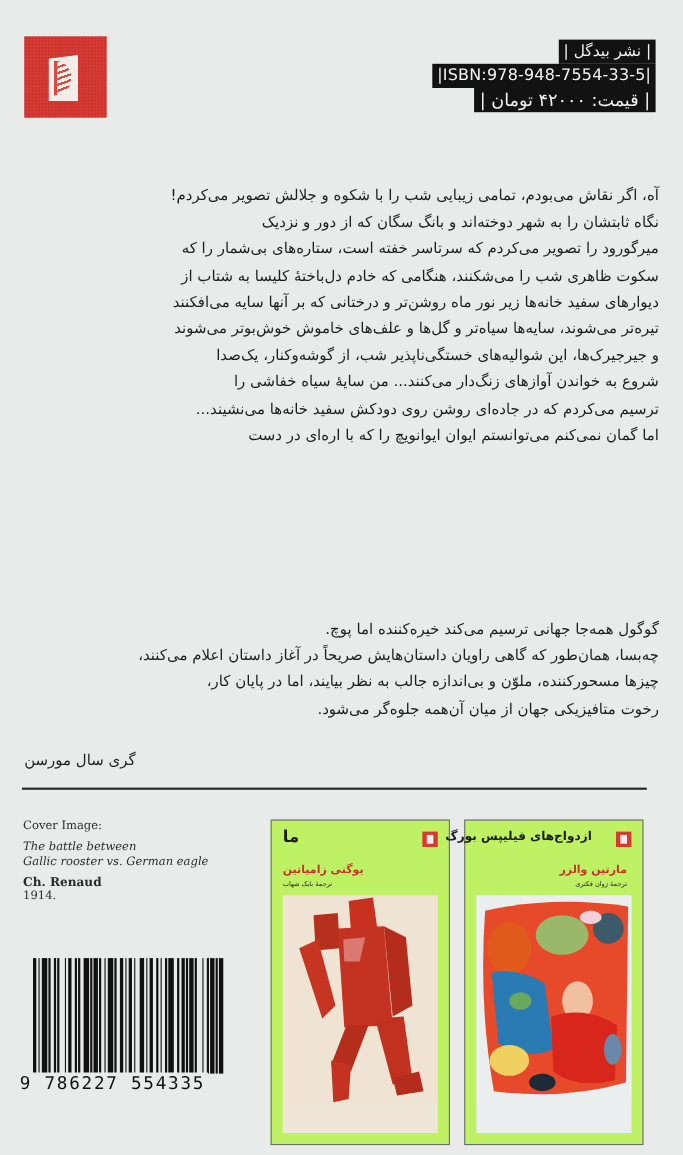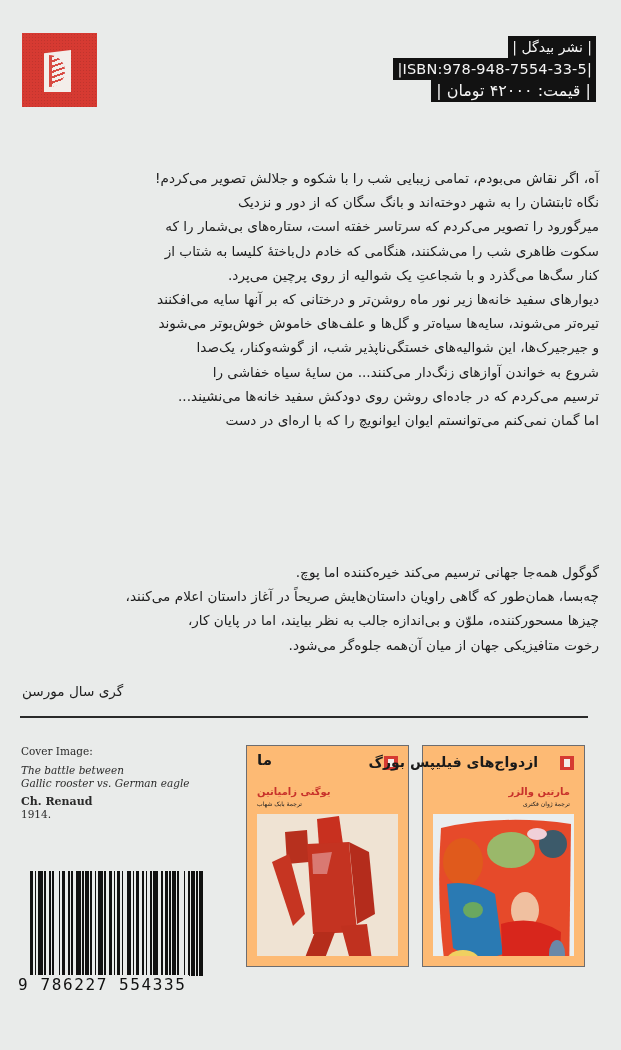--- a/index.html
+++ b/index.html
@@ -75,28 +75,28 @@
       position: absolute; left: 30px; top: 871px; width: 175px; height: 126px;
     }
     .barcode .bars { position: absolute; left: 0; top: 0; width: 175px; height: 105px; display: flex; align-items: flex-start; }
     .barcode .bar { background: #111; height: 100%; }
     .barcode .digits {
       position: absolute; left: -12px; top: 104px;
       font-family: "DejaVu Sans Mono", monospace; font-size: 16px; letter-spacing: 1.6px; color: #111;
       background: #e9ebea; padding-right: 2px;
     }
     .book {
-      position: absolute; top: 745px; width: 163px; height: 222px;
-      border: 1px solid #6d6d70; background: #fdba74;
+      position: absolute; top: 745px; width: 163px; height: 296px;
+      border: 1px solid #6d6d70; background: #bef264;
     }
     .book.left { left: 246px; }
     .book.right { left: 422px; }
     .book .b-title {
       position: absolute; right: 46px; top: 8px;
-      direction: rtl; font-weight: bold; font-size: 14px; color: #1a1a1a; white-space: nowrap;
+      direction: rtl; font-weight: bold; font-size: 11px; color: #1a1a1a; white-space: nowrap;
     }
     .book.left .b-title { right: auto; left: 10px; font-size: 15px; top: 5px; }
     .book .b-logo {
       position: absolute; right: 10px; top: 10px; width: 14px; height: 14px; background: #d63a32;
     }
     .book .b-logo::after {
       content: ""; position: absolute; left: 4px; top: 3px; width: 6px; height: 8px; background: #f3eeea;
     }
     .book .b-author {
       position: absolute; right: 14px; top: 40px; direction: rtl;
@@ -128,21 +128,20 @@
     <div class="info-line publisher">| نشر بیدگل |</div>
     <div class="info-line isbn">|ISBN:978-948-7554-33-5|</div>
     <div class="info-line price">| قیمت: ۴۲۰۰۰ تومان |</div>
   </div>
 
   <div class="blurb" id="blurb">
       <span class="line">آه، اگر نقاش می‌بودم، تمامی زیبایی شب را با شکوه و جلالش تصویر می‌کردم!</span>
       <span class="line">نگاه ثابتشان را به شهر دوخته‌اند و بانگ سگان که از دور و نزدیک</span>
       <span class="line">میرگورود را تصویر می‌کردم که سرتاسر خفته است، ستاره‌های بی‌شمار را که</span>
       <span class="line">سکوت ظاهری شب را می‌شکنند، هنگامی که خادم دل‌باختهٔ کلیسا به شتاب از</span>
-      <span class="line">کنار سگ‌ها می‌گذرد و با شجاعتِ یک شوالیه از روی پرچین می‌پرد.</span>
       <span class="line">دیوارهای سفید خانه‌ها زیر نور ماه روشن‌تر و درختانی که بر آنها سایه می‌افکنند</span>
       <span class="line">تیره‌تر می‌شوند، سایه‌ها سیاه‌تر و گل‌ها و علف‌های خاموش خوش‌بوتر می‌شوند</span>
       <span class="line">و جیرجیرک‌ها، این شوالیه‌های خستگی‌ناپذیر شب، از گوشه‌وکنار، یک‌صدا</span>
       <span class="line">شروع به خواندن آوازهای زنگ‌دار می‌کنند... من سایهٔ سیاه خفاشی را</span>
       <span class="line">ترسیم می‌کردم که در جاده‌ای روشن روی دودکش سفید خانه‌ها می‌نشیند...</span>
       <span class="line">اما گمان نمی‌کنم می‌توانستم ایوان ایوانویچ را که با اره‌ای در دست</span>
     </div>
 
   <div class="quote" id="quote">
       <span class="line">گوگول همه‌جا جهانی ترسیم می‌کند خیره‌کننده اما پوچ.</span>

